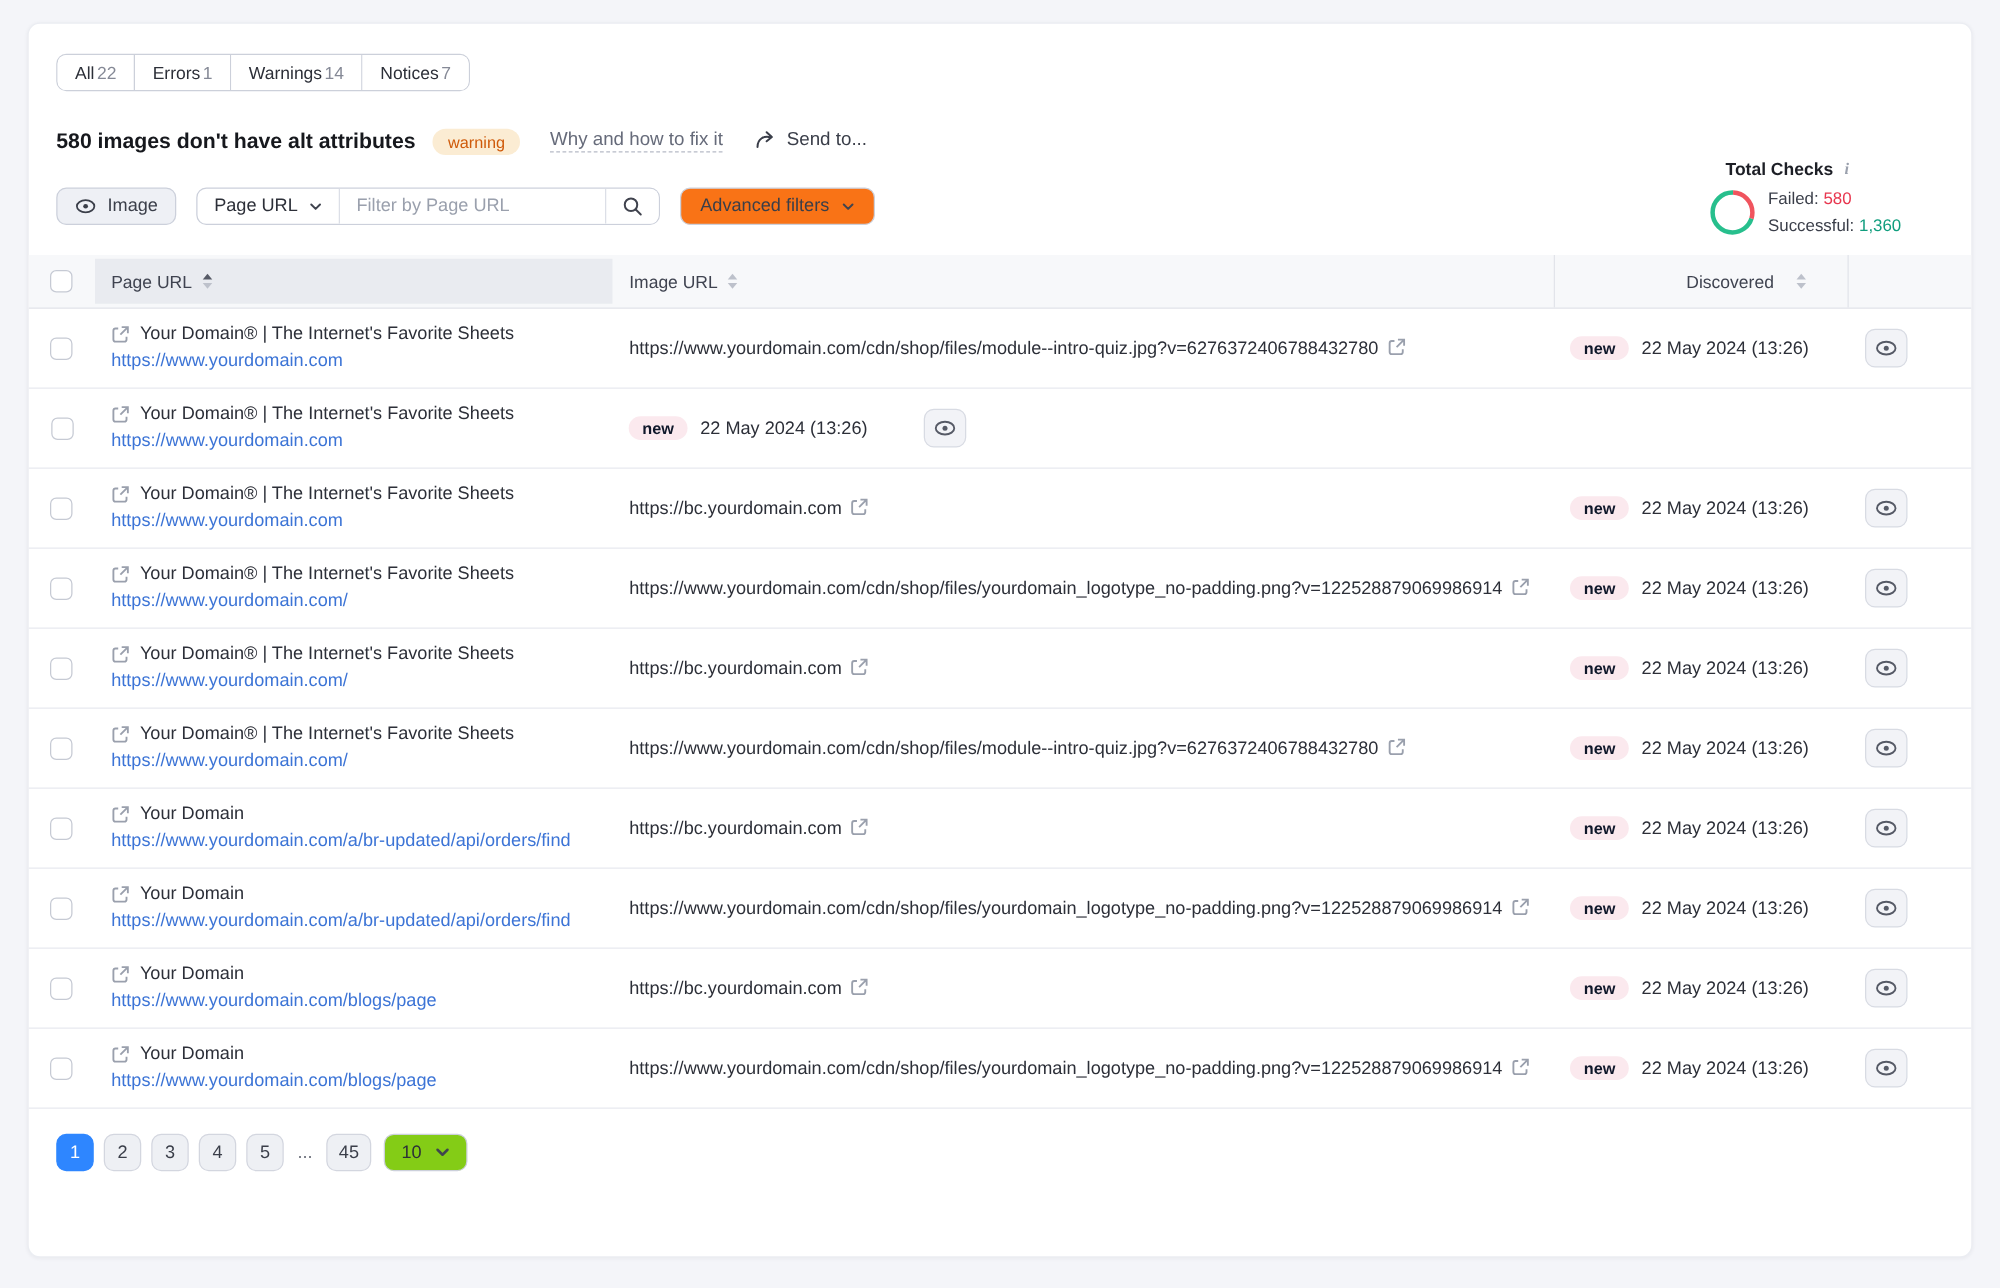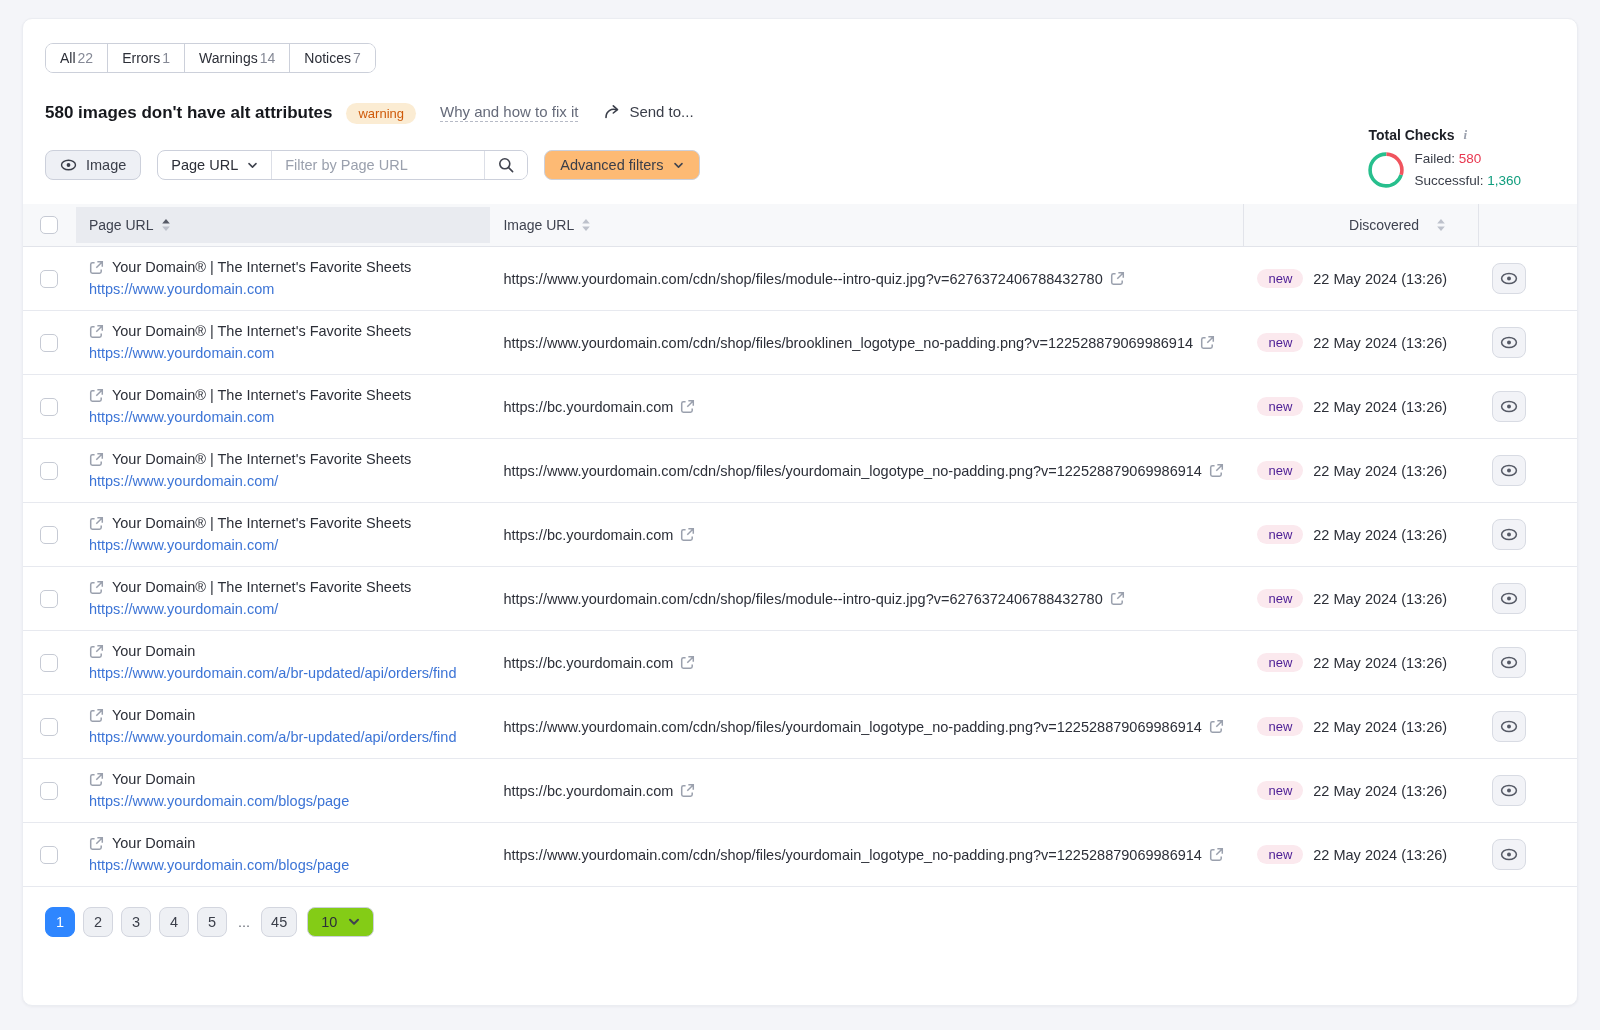--- a/index.html
+++ b/index.html
@@ -27,35 +27,35 @@
   .tab .count { color: #858996; }
   
   .title-row { display: flex; align-items: flex-start; margin: 30px 22px 0; }
   .issue-title { font-size: 17px; font-weight: bold; color: #16181d; }
   .badge-warning { margin-left: 14px; background: #fbecd3; color: #cf5a0a; font-size: 13px; padding: 3px 12px; border-radius: 12px; }
   .fix-link { margin-left: 24px; color: #666b7a; font-size: 15px; border-bottom: 1px dashed #b6bac6; cursor: pointer; padding-bottom: 1px; }
   .send-to { margin-left: 26px; display: flex; align-items: center; gap: 8px; color: #3a3e49; font-size: 15px; cursor: pointer; }
   .send-to svg { color: #3a3e49; }
   
   .total-checks { position: absolute; top: 108px; right: 56px; font-size: 13.5px; color: #3a3e49; }
-  .tc-head { display: flex; align-items: center; gap: 9px; font-weight: bold; font-size: 14px; color: #1d1f26; }
+  .tc-head { display: flex; align-items: center; gap: 9px; font-weight: bold; font-size: 14px; color: #1d1f26; margin-left: 12px; }
   .info-icon { color: #9aa0ad; font-size: 13px; cursor: pointer; font-family: "Liberation Serif", serif; font-style: italic; font-weight: bold; }
   .tc-body { display: flex; align-items: center; gap: 10px; margin-top: 5px; }
   .tc-lines div { line-height: 22px; white-space: nowrap; }
   .failed-value { color: #e8374f; text-align: center; }
   .success-value { color: #0f9d7d; }
   
   .toolbar { display: flex; align-items: center; gap: 16px; margin: 26px 22px 0; }
   .btn-hide { display: flex; align-items: center; gap: 9px; padding: 6px 14px; background: #eef0f5; border: 1px solid #ccd0db; border-radius: 8px; font-size: 14.5px; color: #3a3e49; cursor: pointer; }
   .filter-group { display: flex; align-items: stretch; border: 1px solid #ccd0db; border-radius: 8px; background: #fff; overflow: hidden; }
   .fg-field { display: flex; align-items: center; gap: 9px; padding: 6px 13px; font-size: 14.5px; color: #2c2f38; border-right: 1px solid #dcdfe7; cursor: pointer; }
   .fg-input { border: none; outline: none; padding: 6px 13px; width: 212px; font-size: 14.5px; color: #c2410c; font-family: "Liberation Sans", sans-serif; }
   .fg-input::placeholder { color: #9aa0ad; }
   .fg-search { display: flex; align-items: center; padding: 0 13px; border-left: 1px solid #dcdfe7; cursor: pointer; background: #fff; border-top:none;border-right:none;border-bottom:none; }
-  .btn-advanced { display: flex; align-items: center; gap: 10px; padding: 6px 15px; background: #fdba74; border: 1px solid #ccd0db; border-radius: 8px; font-size: 14.5px; color: #3a3e49; cursor: pointer; }
+  .btn-advanced { display: flex; align-items: center; gap: 10px; padding: 6px 15px; background: #f97316; border: 1px solid #ccd0db; border-radius: 8px; font-size: 14.5px; color: #3a3e49; cursor: pointer; }
   .chev { color: #40444f; }
   
   .table { margin-top: 24px; font-size: 14.5px; }
   .tr { display: flex; align-items: center; border-bottom: 1px solid #e7e9ef; min-height: 61px; }
   .thead { background: #f7f8fa; min-height: 42px; font-size: 14px; color: #3f4350; border-bottom: 1px solid #e2e4ea; }
   .td { align-self: stretch; display: flex; align-items: center; }
   .col-check { width: 53px; justify-content: center; }
   .col-page  { width: 415px; padding: 10px 10px 10px 13px; display: block; align-self: center; }
   .col-image { width: 755px; padding: 10px 20px 10px 13px; display: block; align-self: center; word-break: break-all; line-height: 22px; }
   .col-disc  { width: 235px; justify-content: flex-end; gap: 10px; padding-right: 32px; }
@@ -64,21 +64,21 @@
   .thead .col-image { display: flex; align-items: center; border-right: 1px solid #e2e4ea; cursor: pointer; }
   .thead .col-disc { border-right: 1px solid #e2e4ea; cursor: pointer; }
   .sort-icon { margin-left: 7px; }
   .checkbox { width: 18px; height: 18px; border: 1.5px solid #c6cad4; border-radius: 5px; background: #fff; cursor: pointer; display: inline-block; }
   .page-title-line { display: flex; align-items: center; gap: 8px; line-height: 21px; }
   .page-title { color: #2c2f38; }
   .ext-icon { color: #9aa0ad; display: inline-flex; vertical-align: -2px; cursor: pointer; }
   .page-link { display: block; color: #3c74d6; text-decoration: none; line-height: 21px; margin-top: 1px; word-break: break-all; cursor: pointer; }
   .image-url { color: #2c2f38; }
   .col-image .ext-icon { margin-left: 7px; }
-  .badge-new { background: #fbe9ee; color: #4c1d95; font-size: 13px; padding: 2px 11px; border-radius: 11px; }
+  .badge-new { background: #fbe9ee; color: #0f172a; font-size: 13px; padding: 2px 11px; border-radius: 11px; font-weight: bold; }
   .disc-date { white-space: nowrap; color: #2c2f38; }
   .eye-btn { width: 34px; height: 31px; display: flex; align-items: center; justify-content: center; background: #f2f3f7; border: 1px solid #d8dbe3; border-radius: 8px; color: #565a66; cursor: pointer; }
   
   .pagination { display: flex; align-items: center; gap: 8px; margin: 20px 22px 0; }
   .page-btn { min-width: 30px; height: 30px; padding: 0 9px; display: flex; align-items: center; justify-content: center; background: #eef0f4; border: 1px solid #d3d6df; border-radius: 8px; font-size: 14.5px; color: #3a3e49; cursor: pointer; }
   .page-btn.active { background: #2e86ff; border-color: #2e86ff; color: #fff; }
   .page-ellipsis { color: #6b6f7a; padding: 0 3px; font-size: 14.5px; }
   .page-size { display: flex; align-items: center; gap: 11px; height: 30px; padding: 0 13px; background: #84cc16; border: 1px solid #ccd0db; border-radius: 8px; font-size: 14.5px; color: #2c2f38; cursor: pointer; margin-left: 2px; }
 </style>
 </head>
@@ -252,28 +252,20 @@
         <div class="page-title-line">
           <span class="ext-icon">
             <svg width="15" height="15" viewBox="0 0 14 14">
                   <path d="M5.2 2.6 H3.2 C2.2 2.6 1.6 3.2 1.6 4.2 V10.8 C1.6 11.8 2.2 12.4 3.2 12.4 H9.8 C10.8 12.4 11.4 11.8 11.4 10.8 V8.8" fill="none" stroke="currentColor" stroke-width="1.4"></path>
                   <path d="M7.8 1.6 H12.4 V6.2 M12.2 1.8 L6.8 7.2" fill="none" stroke="currentColor" stroke-width="1.4"></path>
                 </svg>
           </span>
           <span class="page-title">Your Domain® | The Internet's Favorite Sheets</span>
         </div>
         <a class="page-link">https://www.yourdomain.com</a>
-      </div>
-      <div class="td col-image">
-        <span class="image-url">https://www.yourdomain.com/cdn/shop/files/brooklinen_logotype_no-padding.png?v=122528879069986914</span><span class="ext-icon">
-              <svg width="15" height="15" viewBox="0 0 14 14">
-                <path d="M5.2 2.6 H3.2 C2.2 2.6 1.6 3.2 1.6 4.2 V10.8 C1.6 11.8 2.2 12.4 3.2 12.4 H9.8 C10.8 12.4 11.4 11.8 11.4 10.8 V8.8" fill="none" stroke="currentColor" stroke-width="1.4"></path>
-                <path d="M7.8 1.6 H12.4 V6.2 M12.2 1.8 L6.8 7.2" fill="none" stroke="currentColor" stroke-width="1.4"></path>
-              </svg>
-            </span>
       </div>
       <div class="td col-disc">
         <span class="badge-new">new</span>
         <span class="disc-date">22 May 2024 (13:26)</span>
       </div>
       <div class="td col-actions">
         <button class="eye-btn">
           <svg width="18" height="13" viewBox="0 0 18 12">
                 <ellipse cx="9" cy="6" rx="7.4" ry="5.1" fill="none" stroke="currentColor" stroke-width="1.5"></ellipse>
                 <circle cx="9" cy="6" r="2" fill="currentColor"></circle>

